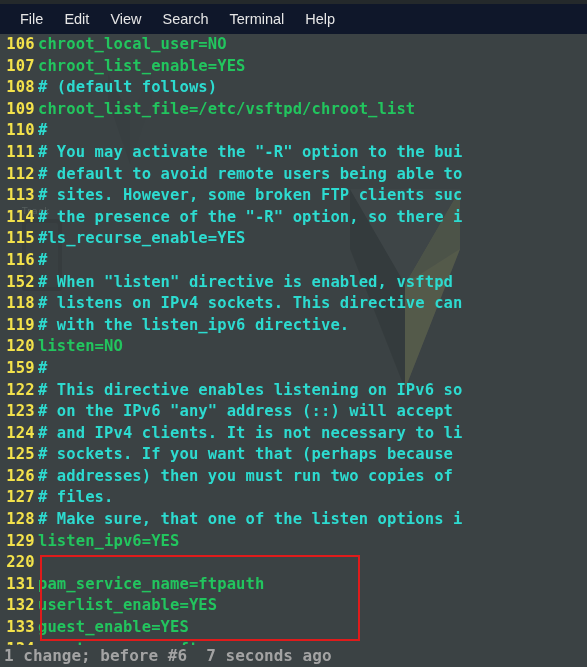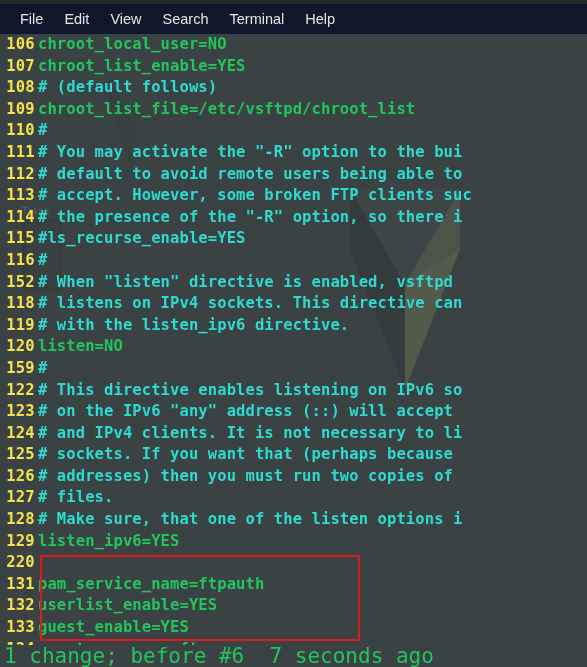--- a/index.html
+++ b/index.html
@@ -152,23 +152,23 @@
   }
 
   
   #statusline {
     position: absolute;
     left: 0;
     top: 645px;
     width: 587px;
     height: 22px;
     line-height: 22px;
-    font-size: 21px;
-    font-weight: normal;
-    color: #22c55e;
+    font-size: 16px;
+    font-weight: bold;
+    color: #a3a3a3;
     padding-left: 4px;
     box-sizing: border-box;
     white-space: pre;
     z-index: 20;
     background: #3b4244;
   }
 </style>
 </head>
 <body>
 
@@ -202,21 +202,21 @@
     </div>
 
   <div id="editor">
       <div class="row"><span class="lineno">106</span><span class="code">chroot_local_user=NO</span></div>
       <div class="row"><span class="lineno">107</span><span class="code">chroot_list_enable=YES</span></div>
       <div class="row"><span class="lineno">108</span><span class="code comment"># (default follows)</span></div>
       <div class="row"><span class="lineno">109</span><span class="code">chroot_list_file=/etc/vsftpd/chroot_list</span></div>
       <div class="row"><span class="lineno">110</span><span class="code comment">#</span></div>
       <div class="row"><span class="lineno">111</span><span class="code comment"># You may activate the "-R" option to the bui</span></div>
       <div class="row"><span class="lineno">112</span><span class="code comment"># default to avoid remote users being able to</span></div>
-      <div class="row"><span class="lineno">113</span><span class="code comment"># accept. However, some broken FTP clients suc</span></div>
+      <div class="row"><span class="lineno">113</span><span class="code comment"># sites. However, some broken FTP clients suc</span></div>
       <div class="row"><span class="lineno">114</span><span class="code comment"># the presence of the "-R" option, so there i</span></div>
       <div class="row"><span class="lineno">115</span><span class="code comment">#ls_recurse_enable=YES</span></div>
       <div class="row"><span class="lineno">116</span><span class="code comment">#</span></div>
       <div class="row"><span class="lineno">152</span><span class="code comment"># When "listen" directive is enabled, vsftpd</span></div>
       <div class="row"><span class="lineno">118</span><span class="code comment"># listens on IPv4 sockets. This directive can</span></div>
       <div class="row"><span class="lineno">119</span><span class="code comment"># with the listen_ipv6 directive.</span></div>
       <div class="row"><span class="lineno">120</span><span class="code">listen=NO</span></div>
       <div class="row"><span class="lineno">159</span><span class="code comment">#</span></div>
       <div class="row"><span class="lineno">122</span><span class="code comment"># This directive enables listening on IPv6 so</span></div>
       <div class="row"><span class="lineno">123</span><span class="code comment"># on the IPv6 "any" address (::) will accept</span></div>

